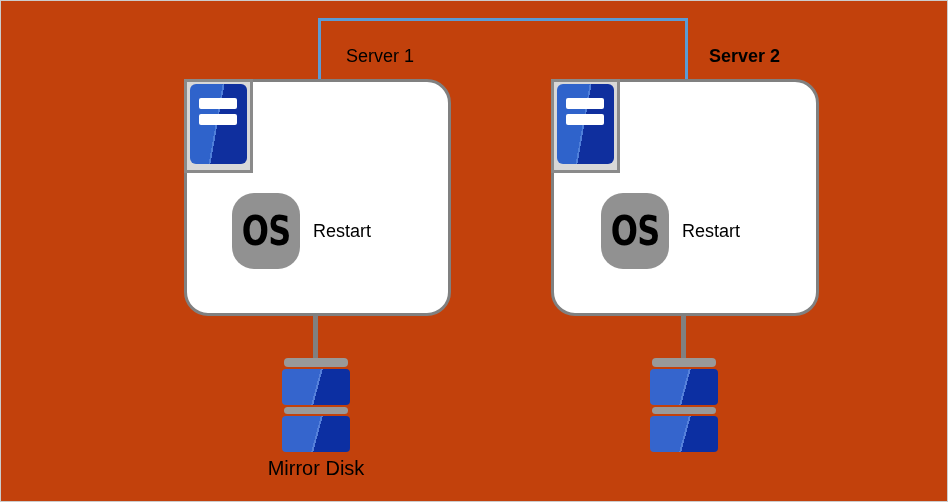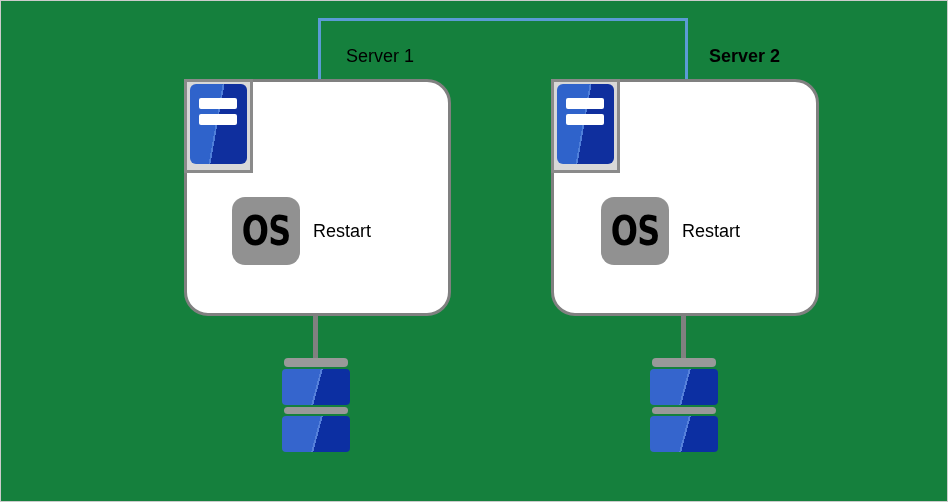--- a/index.html
+++ b/index.html
@@ -1,21 +1,21 @@
 <!DOCTYPE html>
 <html><head>
 <meta charset="utf-8">
 <style>
   html,body{margin:0;padding:0;background:#ffffff;}
   .canvas{
     position:relative;
     width:948px;height:502px;
     box-sizing:border-box;
     border:1px solid #cccccc;
-    background:#15803d;
+    background:#c2410c;
     font-family:"Liberation Sans", sans-serif;
     color:#000000;
     overflow:hidden;
   }
   
   .link{
     position:absolute;left:317px;top:17px;width:370px;height:61px;
     box-sizing:border-box;
     border:3px solid #5b9bd5;border-bottom:none;
   }
@@ -45,21 +45,21 @@
     background:#ffffff;border-radius:2px;
   }
   .tower .bar.b1{top:14px;}
   .tower .bar.b2{top:30px;}
   
   .os-row{
     position:absolute;top:196px;height:68px;
     display:flex;align-items:center;gap:13px;
   }
   .os-badge{
-    width:68px;height:68px;border-radius:13px;background:#919191;
+    width:68px;height:76px;border-radius:22px;background:#919191;
     display:flex;align-items:center;justify-content:center;
   }
   .os-badge span{
     font-family:"DejaVu Sans", sans-serif;
     font-weight:bold;font-size:41px;letter-spacing:-1px;
     transform:scaleX(0.78);color:#000;
   }
   .action-label{font-size:18px;color:#000;white-space:nowrap;}
   
   .drop{
@@ -106,20 +106,21 @@
     </div>
     <div class="action-label">Restart</div>
   </div>
   <div class="drop" style="left:312px;"></div>
   <div class="disk" style="left:281px;">
     <div class="cap c1"></div>
     <div class="platter p1"></div>
     <div class="cap c2"></div>
     <div class="platter p2"></div>
   </div>
+  <div class="disk-label" style="left:240px;">Mirror Disk</div>
 
   <div class="server-box" style="left:550px;width:268px;"></div>
   <div class="icon-frame" style="left:550px;">
     <div class="tower">
       <div class="bar b1"></div>
       <div class="bar b2"></div>
     </div>
   </div>
   <div class="os-row" style="left:600px;">
     <div class="os-badge">

